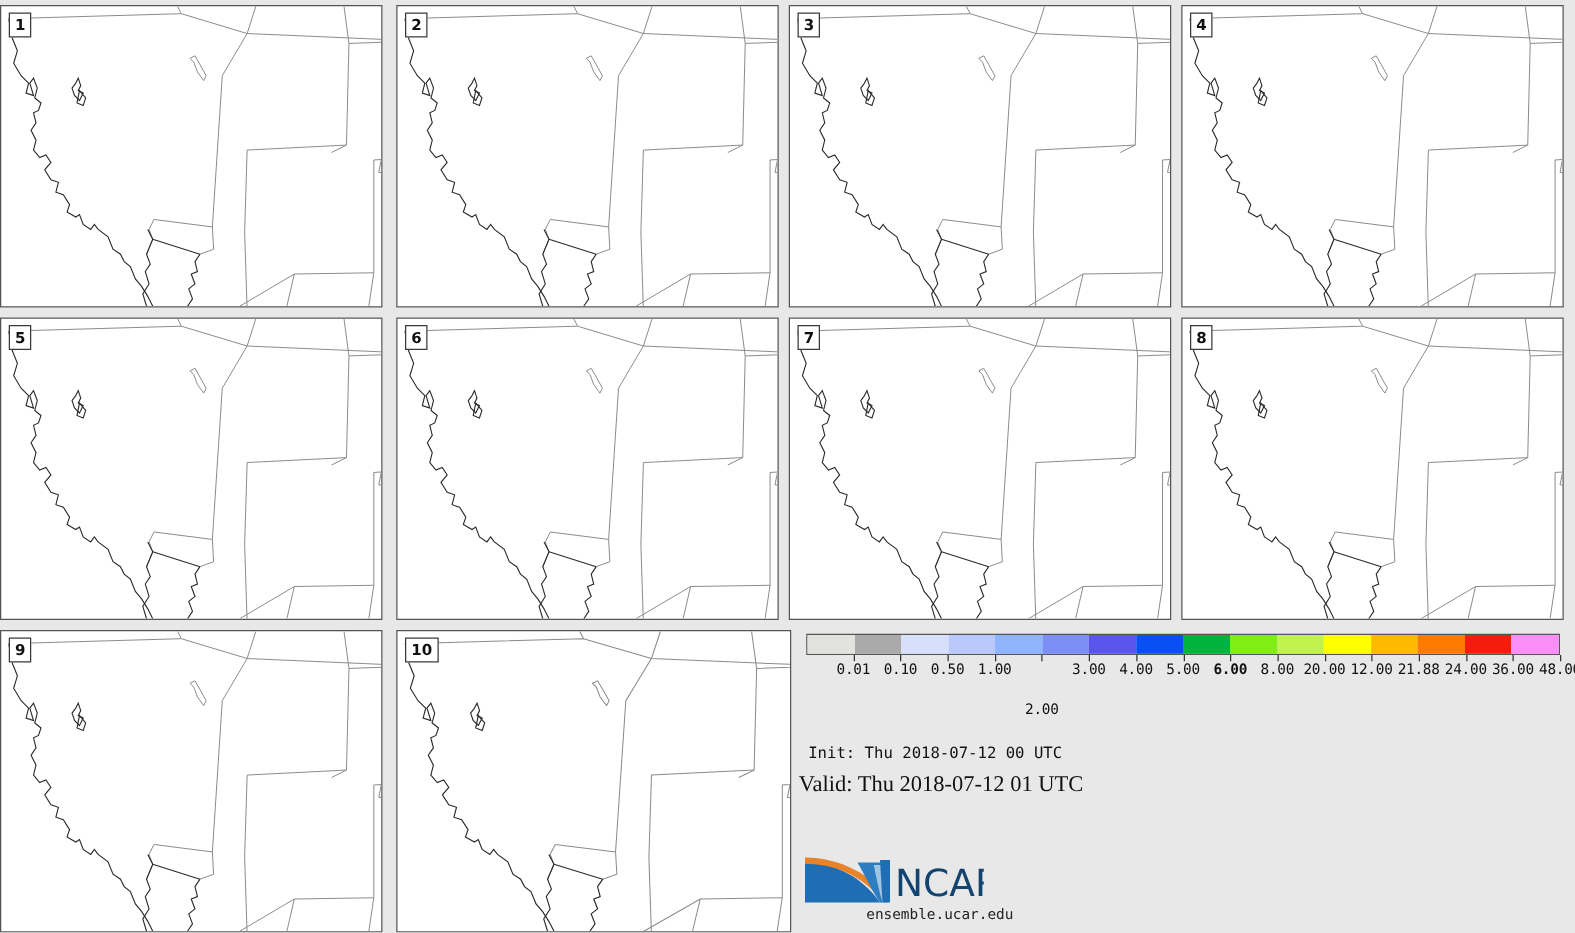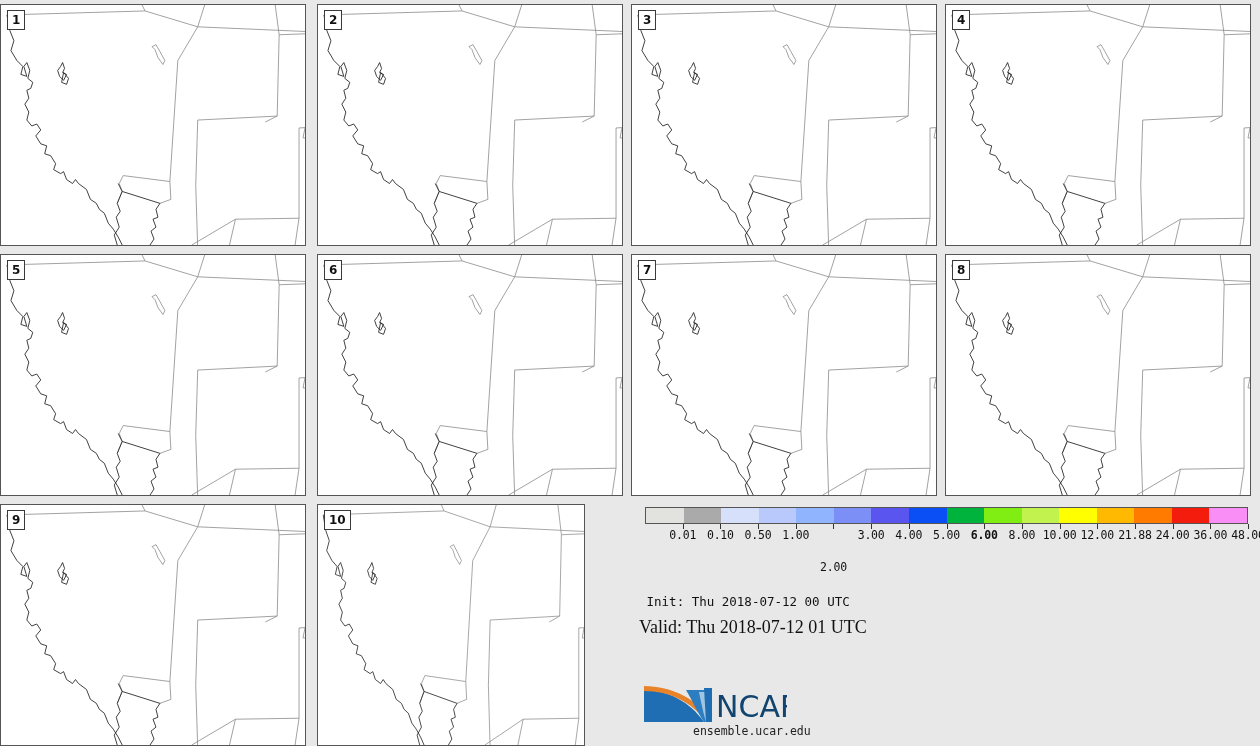--- a/index.html
+++ b/index.html
@@ -489,21 +489,21 @@
         <path d="M60,62 L62,58 L64,64 L62,68 L66,70 L63,76 L59,72 L57,66 Z"></path>
         <path d="M63,68 L68,74 L66,80 L61,78 Z"></path>
         <path d="M118,180 L122,188 L117,200 L120,208 L116,214 L119,224 L114,232 L117,242"></path>
         <path d="M160,200 L156,206 L158,214 L153,216 L156,224 L151,228 L154,236 L150,242"></path>
         <path d="M122,188 L160,200"></path>
       </g>
     </svg>
     <div class="panel-label">9</div>
   </div>
 
-  <div class="panel" style="left:317px;top:504px;width:268px;height:242px;">
+  <div class="panel" style="left:317px;top:504px;width:316px;height:242px;">
     <svg class="map" viewBox="0 0 306 242" preserveAspectRatio="none">
       <g fill="none" stroke="#8a8a8a" stroke-width="0.8">
         <path d="M6,10 L145,6 L198,22 L336,28"></path>
         <path d="M145,6 L142,0"></path>
           <path d="M198,22 L205,0"></path>
         <path d="M198,22 L178,56 L170,178"></path>
           <path d="M170,178 L123,172"></path>
         <path d="M336,28 L280,30 L278,112 L266,118"></path>
         <path d="M278,112 L198,116 L196,182"></path>
           <path d="M280,30 L276,0"></path>
@@ -578,21 +578,21 @@
         <div class="ticklabel" style="left: 6.25%;">0.01</div>
         <div class="ticklabel" style="left: 12.5%;">0.10</div>
         <div class="ticklabel" style="left: 18.75%;">0.50</div>
         <div class="ticklabel" style="left: 25%;">1.00</div>
         <div class="ticklabel" style="left: 31.25%; margin-top: 32px;">2.00</div>
         <div class="ticklabel" style="left: 37.5%;">3.00</div>
         <div class="ticklabel" style="left: 43.75%;">4.00</div>
         <div class="ticklabel" style="left: 50%;">5.00</div>
         <div class="ticklabel" style="left: 56.25%; font-weight: bold;">6.00</div>
         <div class="ticklabel" style="left: 62.5%;">8.00</div>
-        <div class="ticklabel" style="left: 68.75%;">10.00</div>
+        <div class="ticklabel" style="left: 68.75%;">20.00</div>
         <div class="ticklabel" style="left: 75%;">12.00</div>
         <div class="ticklabel" style="left: 81.25%;">21.88</div>
         <div class="ticklabel" style="left: 87.5%;">24.00</div>
         <div class="ticklabel" style="left: 93.75%;">36.00</div>
         <div class="ticklabel" style="left: 100%;">48.00</div>
       </div>
 
     <div id="init-line"> Init: Thu 2018-07-12 00 UTC</div>
     <div id="valid-line">Valid: Thu 2018-07-12 01 UTC</div>
 

